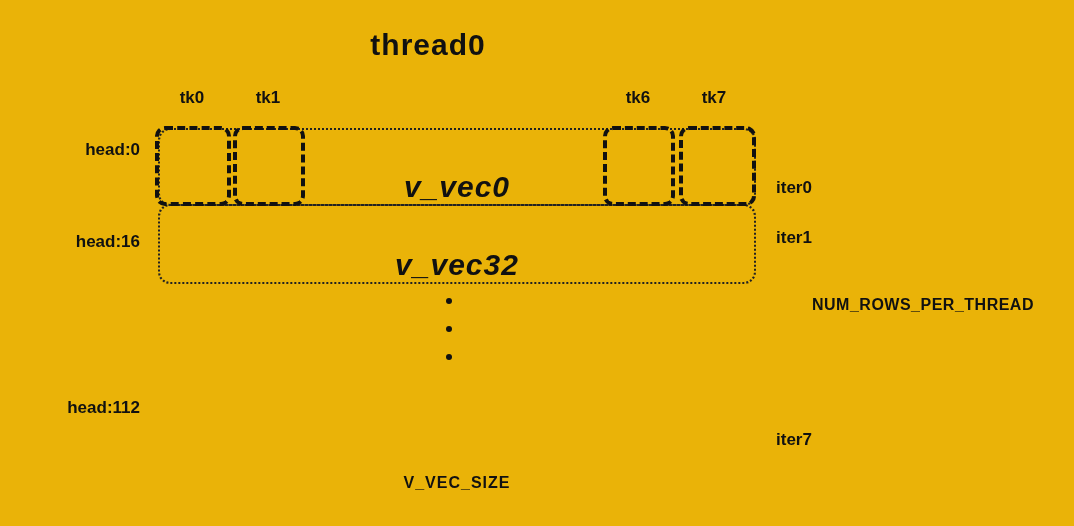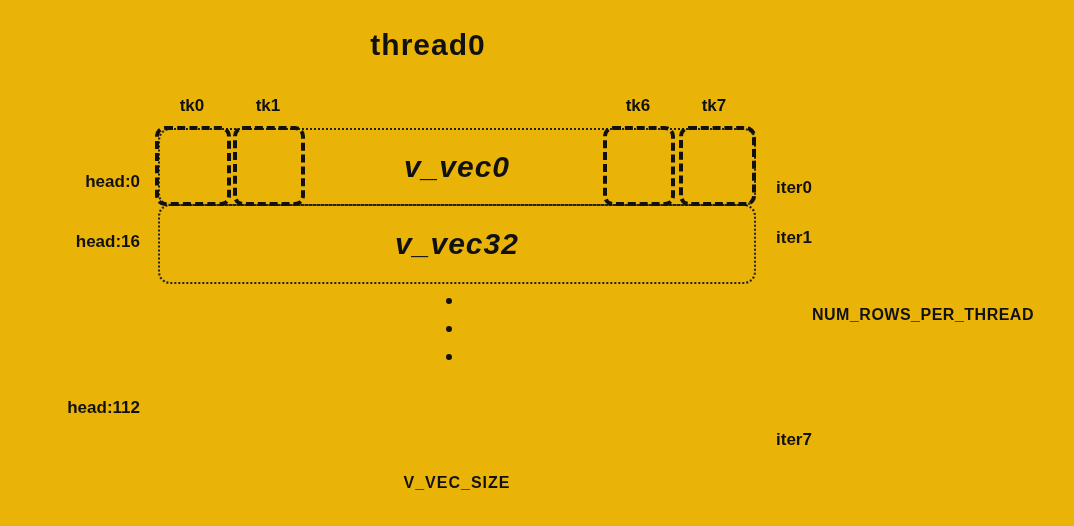--- a/index.html
+++ b/index.html
@@ -21,40 +21,40 @@
     left: 158px;
     top: 28px;
     width: 540px;
     text-align: center;
     font-size: 30px;
     font-weight: bold;
     letter-spacing: 1px;
   }
   .tk-label {
     position: absolute;
-    top: 96px;
+    top: 88px;
     width: 72px;
     text-align: center;
     font-size: 17px;
     font-weight: bold;
   }
   .tk-label.tk0 { left: 156px; }
   .tk-label.tk1 { left: 232px; }
   .tk-label.tk6 { left: 602px; text-align: center; }
   .tk-label.tk7 { left: 678px; }
 
   .row-box {
     position: absolute;
     left: 158px;
     width: 598px;
     border: 2px dotted #222222;
     border-radius: 12px;
     box-sizing: border-box;
     display: flex;
-    align-items: center;
+    align-items: flex-end;
     justify-content: center;
   }
   .row-box.row0 { top: 128px; height: 78px; }
   .row-box.row1 { top: 204px; height: 80px; }
   .row-box.row2 { top: 368px; height: 82px; }
 
   .vec-label {
     font-size: 30px;
     font-weight: bold;
     font-style: italic;
@@ -76,21 +76,21 @@
   .tk-box.b7 { left: 679px; width: 77px; }
 
   .head-label {
     position: absolute;
     left: 28px;
     width: 112px;
     text-align: right;
     font-size: 17px;
     font-weight: bold;
   }
-  .head-label.h0 { top: 172px; }
+  .head-label.h0 { top: 140px; }
   .head-label.h1 { top: 232px; }
   .head-label.h2 { top: 398px; }
 
   .iter-label {
     position: absolute;
     left: 776px;
     width: 100px;
     text-align: left;
     font-size: 17px;
     font-weight: bold;
@@ -113,21 +113,21 @@
   .ellipsis .dot {
     width: 6px;
     height: 6px;
     background: #111111;
     border-radius: 50%;
   }
 
   .num-rows-label {
     position: absolute;
     left: 812px;
-    top: 306px;
+    top: 296px;
     font-size: 16px;
     font-weight: bold;
     letter-spacing: 0.5px;
     white-space: nowrap;
   }
   .vvecsize-label {
     position: absolute;
     left: 158px;
     top: 474px;
     width: 598px;

